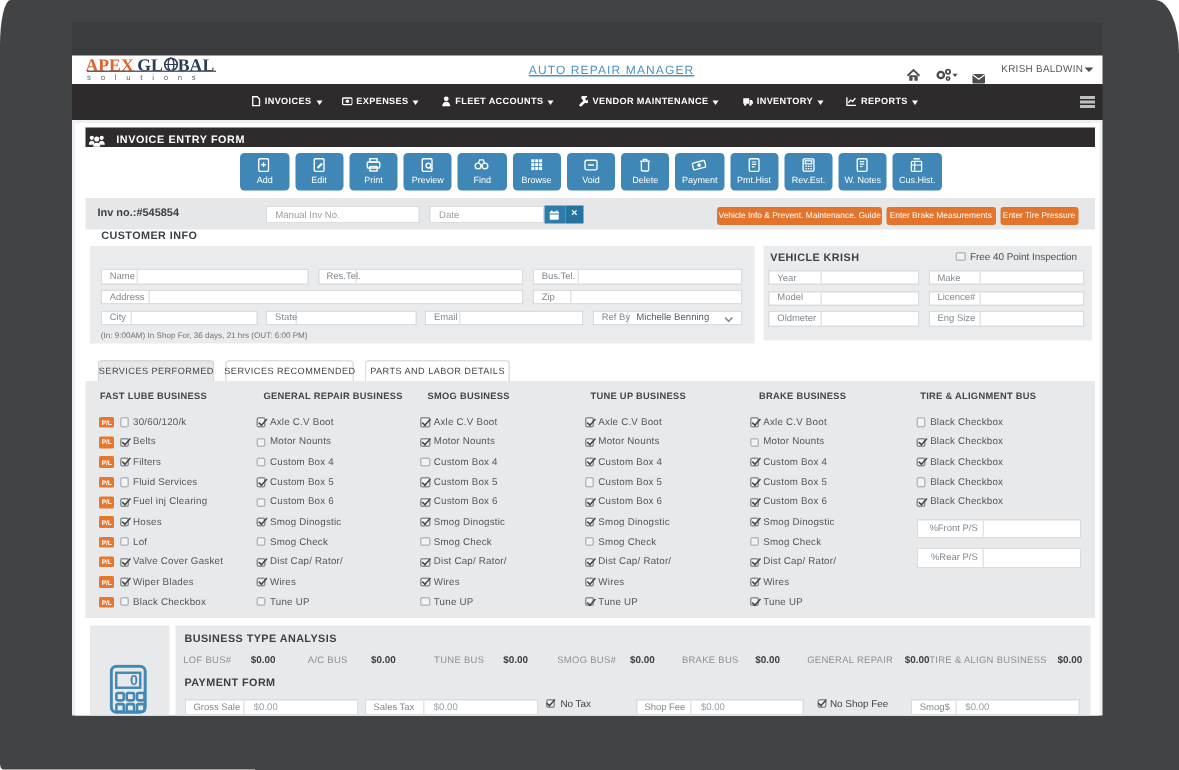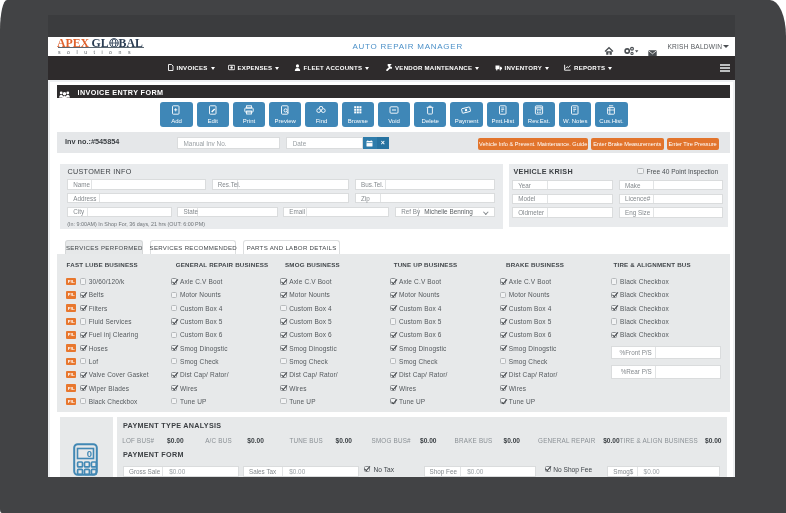--- a/index.html
+++ b/index.html
@@ -28,21 +28,21 @@
 <div class="a" style="left:48.4px;top:36.8px;width:686.3px;height:19.1px;background:#fff;"></div>
 <div class="a" style="left:57px;top:37.5px;width:110px;height:18px;font-family:Liberation Serif,serif;">
 <div class="a" style="left:0;top:-1.4px;font-size:11.8px;font-weight:bold;white-space:nowrap;"><span style="color:#e0622d;">APEX</span><span style="color:#2c3e54;"> GL<svg width="10" height="10" viewBox="0 0 10 10" style="vertical-align:-1.2px;">
           <circle cx="5" cy="5" r="4.2" fill="none" stroke="#2c3e54" stroke-width="1.1"></circle>
           <ellipse cx="5" cy="5" rx="1.9" ry="4.2" fill="none" stroke="#2c3e54" stroke-width="0.9"></ellipse>
           <path d="M0.8 5h8.4" stroke="#2c3e54" stroke-width="0.8"></path>
         </svg>BAL</span></div>
 <div class="a" style="left:0.5px;top:9.9px;width:86px;height:0.9px;background:#5b6770;"></div>
 <div class="a" style="left:1px;top:11.4px;font-size:5.2px;color:#5d6368;letter-spacing:6.5px;font-family:Liberation Sans,sans-serif;">solutions</div>
 </div>
-<div class="a" style="left:352.5px;top:41.8px;font-size:8px;color:#4b90c8;letter-spacing:0.75px;">AUTO REPAIR MANAGER</div>
+<div class="a" style="left:352.5px;top:41.8px;font-size:8px;color:#4b90c8;letter-spacing:0.75px;text-decoration:underline;">AUTO REPAIR MANAGER</div>
 <div class="a" style="left:604px;top:41.8px;"><svg width="10" height="10" viewBox="0 0 10 10" style="">
       <path d="M1 5.5l4-3.8 4 3.8" fill="none" stroke="#4a4e52" stroke-width="1.2"></path>
       <path d="M2.2 5.2v3.6h2.2V6.4h1.2v2.4h2.2V5.2" fill="#4a4e52"></path>
     </svg></div>
 <div class="a" style="left:623px;top:41.5px;"><svg width="16" height="10" viewBox="0 0 16 10" style="">
       <circle cx="4.2" cy="5" r="2.1" fill="none" stroke="#4a4e52" stroke-width="1.6"></circle>
       <circle cx="9" cy="2.8" r="1.4" fill="none" stroke="#4a4e52" stroke-width="1.2"></circle>
       <circle cx="9" cy="7.4" r="1.1" fill="none" stroke="#4a4e52" stroke-width="1.1"></circle>
       <path d="M12 4.2h3.4l-1.7 2.2z" fill="#4a4e52"></path>
     </svg></div>
@@ -239,21 +239,21 @@
       <path d="M1.8 0.4v1.2M5.2 0.4v1.2" stroke="#fff" stroke-width="0.9"></path>
     </svg>
   </div>
 <div class="a" style="left:377.2px;top:137.1px;width:11.4px;height:12.1px;background:#2672a0;display:flex;align-items:center;justify-content:center;color:#fff;font-size:7px;font-weight:bold;">
     <span style="margin-top:-1px;">×</span>
   </div>
 <div class="obtn" style="left:478.4px;width:109.5px;">Vehicle Info &amp; Prevent. Maintenance. Guide</div>
 <div class="obtn" style="left:590.6px;width:73.2px;">Enter Brake Measurements</div>
 <div class="obtn" style="left:666.5px;width:52.3px;">Enter Tire Pressure</div>
 <div class="a" style="left:60.3px;top:163.8px;width:443px;height:65.7px;background:#e9ebed;"></div>
-<div class="a" style="left:67.5px;top:167px;font-size:7.2px;font-weight:normal;color:#3b3f43;letter-spacing:0.3px;">CUSTOMER INFO</div>
+<div class="a" style="left:67.5px;top:152px;font-size:7.2px;font-weight:bold;color:#3b3f43;letter-spacing:0.3px;">CUSTOMER INFO</div>
 <div class="fg" style="left:67.2px;top:179.2px;width:138.8px;height:10.6px;">
     <span class="fl" style="width:24.3px;">Name</span>
   </div>
 <div class="fg" style="left:211.7px;top:179.2px;width:137.7px;height:10.6px;">
     <span class="fl" style="width:25.8px;">Res.Tel.</span>
   </div>
 <div class="fg" style="left:355.1px;top:179.2px;width:140.4px;height:10.6px;">
     <span class="fl" style="width:30.1px;">Bus.Tel.</span>
   </div>
 <div class="fg" style="left:67.2px;top:192.9px;width:282.2px;height:10.6px;">
@@ -441,21 +441,21 @@
       <rect x="1.2" y="1.2" width="22.6" height="30.6" rx="3.5" fill="none" stroke="#4288b4" stroke-width="2"></rect>
       <rect x="4.5" y="5.5" width="16" height="10" fill="none" stroke="#4288b4" stroke-width="1.6"></rect>
       <text x="19" y="13.8" font-size="9.5" font-weight="bold" fill="#4288b4" text-anchor="end" font-family="Liberation Sans">0</text>
       <rect x="4.6" y="19.0" width="4.9" height="4.9" rx="1" fill="none" stroke="#4288b4" stroke-width="1.7"></rect>
       <rect x="11.5" y="19.0" width="4.9" height="4.9" rx="1" fill="none" stroke="#4288b4" stroke-width="1.7"></rect>
       <rect x="18.4" y="19.0" width="4.9" height="4.9" rx="1" fill="none" stroke="#4288b4" stroke-width="1.7"></rect>
       <rect x="4.6" y="26.4" width="4.9" height="4.9" rx="1" fill="none" stroke="#4288b4" stroke-width="1.7"></rect>
       <rect x="11.5" y="26.4" width="4.9" height="4.9" rx="1" fill="none" stroke="#4288b4" stroke-width="1.7"></rect>
       <rect x="18.4" y="26.4" width="4.9" height="4.9" rx="1" fill="none" stroke="#4288b4" stroke-width="1.7"></rect>
     </svg></div>
-<div class="a" style="left:123px;top:420.8px;font-size:7.2px;font-weight:bold;color:#3b3f43;letter-spacing:0.3px;">PAYMENT TYPE ANALYSIS</div>
+<div class="a" style="left:123px;top:420.8px;font-size:7.2px;font-weight:bold;color:#3b3f43;letter-spacing:0.3px;">BUSINESS TYPE ANALYSIS</div>
 <div class="a" style="left:122.2px;top:437.3px;font-size:6.3px;color:#8a9095;letter-spacing:0.2px;">LOF BUS#</div>
 <div class="a" style="left:167.1px;top:437px;font-size:6.6px;font-weight:bold;color:#3a3f43;">$0.00</div>
 <div class="a" style="left:205.2px;top:437.3px;font-size:6.3px;color:#8a9095;letter-spacing:0.2px;">A/C BUS</div>
 <div class="a" style="left:247.3px;top:437px;font-size:6.6px;font-weight:bold;color:#3a3f43;">$0.00</div>
 <div class="a" style="left:289.4px;top:437.3px;font-size:6.3px;color:#8a9095;letter-spacing:0.2px;">TUNE BUS</div>
 <div class="a" style="left:335.5px;top:437px;font-size:6.6px;font-weight:bold;color:#3a3f43;">$0.00</div>
 <div class="a" style="left:371.5px;top:437.3px;font-size:6.3px;color:#8a9095;letter-spacing:0.2px;">SMOG BUS#</div>
 <div class="a" style="left:420px;top:437px;font-size:6.6px;font-weight:bold;color:#3a3f43;">$0.00</div>
 <div class="a" style="left:454.6px;top:437.3px;font-size:6.3px;color:#8a9095;letter-spacing:0.2px;">BRAKE BUS</div>
 <div class="a" style="left:503.5px;top:437px;font-size:6.6px;font-weight:bold;color:#3a3f43;">$0.00</div>

